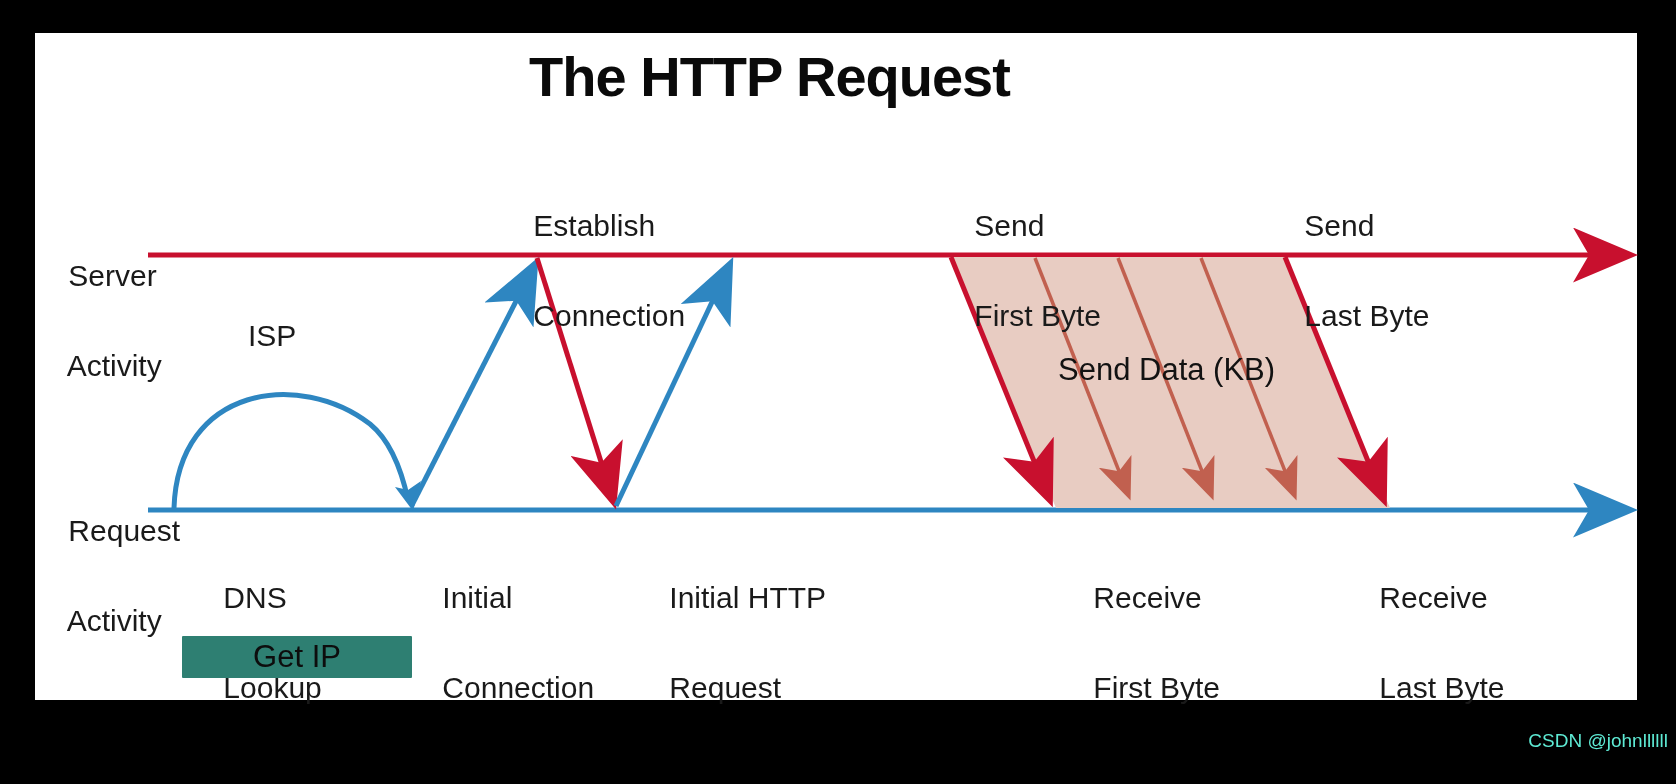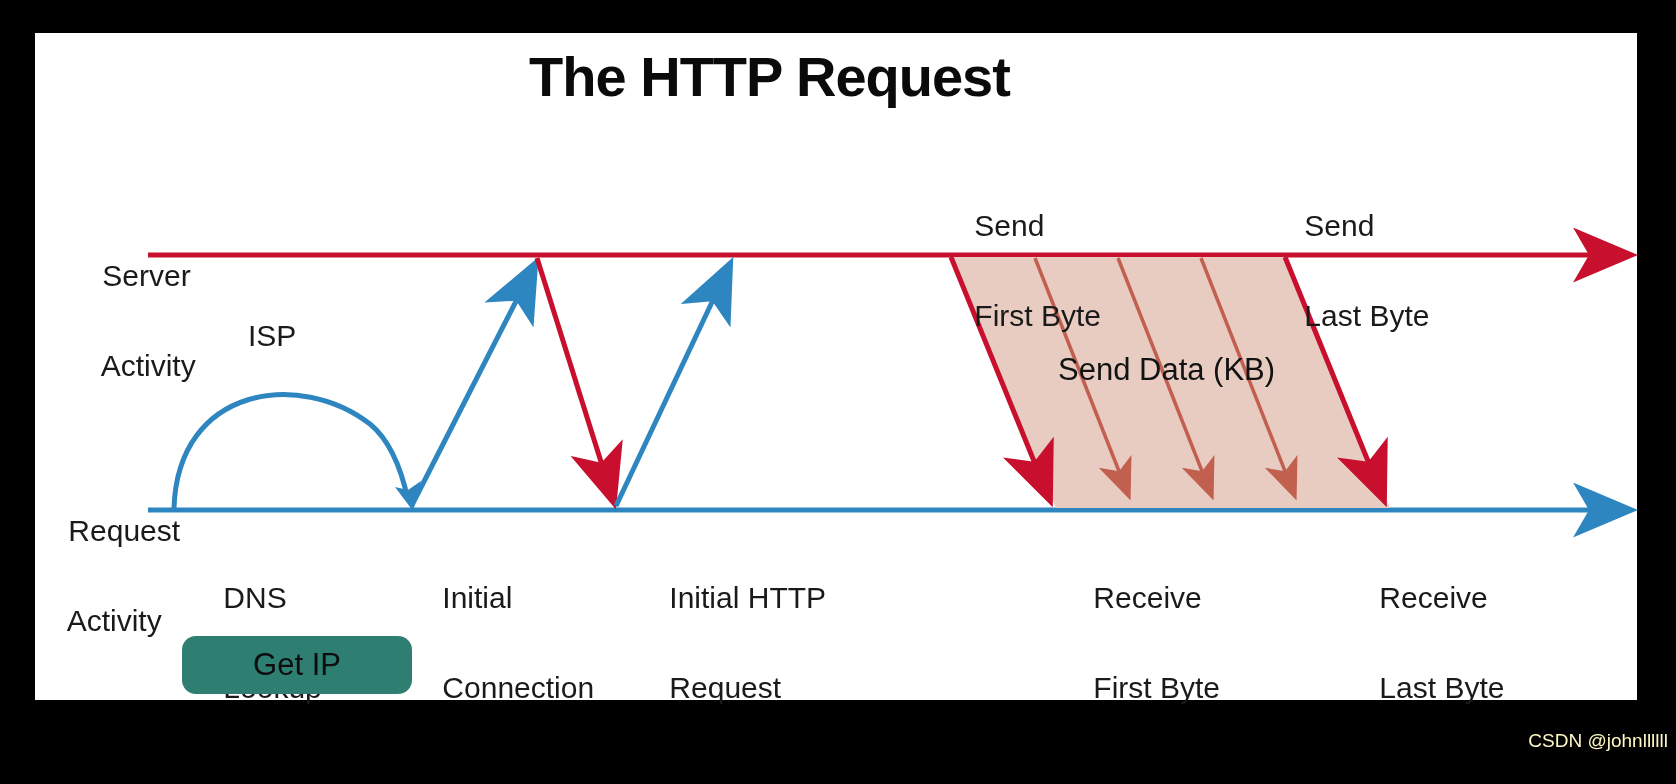--- a/index.html
+++ b/index.html
@@ -6,24 +6,24 @@
   body{width:1676px;height:784px;overflow:hidden;
        font-family:"Liberation Sans","DejaVu Sans",sans-serif;}
   #stage{position:relative;width:1676px;height:784px;background:#000;}
   #panel{position:absolute;left:35px;top:33px;width:1602px;height:667px;background:#fff;}
   #svg{position:absolute;left:0;top:0;width:1676px;height:784px;}
   .ttl{position:absolute;left:0;top:44px;width:1539px;text-align:center;
        font-size:56px;font-weight:bold;color:#0a0a0a;letter-spacing:-1px;}
   .lbl{position:absolute;color:#1a1a1a;font-size:30px;line-height:45px;white-space:pre;}
   .axlbl{position:absolute;color:#1a1a1a;font-size:30px;line-height:45px;white-space:pre;}
   .barrow{position:absolute;left:0;top:636px;width:1676px;height:62px;}
-  .bar{position:absolute;top:0;height:58px;border-radius:14px;
+  .bar{position:absolute;top:0;height:42px;border-radius:1px;
        display:flex;align-items:center;justify-content:center;
        font-size:31px;color:#0d0d0d;}
-  .wm{position:absolute;right:8px;top:730px;color:#fef9c3;font-size:19px;}
+  .wm{position:absolute;right:8px;top:730px;color:#5eead4;font-size:19px;}
   .sd{position:absolute;font-size:31px;color:#121212;white-space:nowrap;}
 </style>
 </head>
 <body>
 
 <div id="stage">
 
   <div id="panel"></div>
 
   <svg id="svg" viewBox="0 0 1676 784">
@@ -55,29 +55,33 @@
     <polygon points="951,257 1285,257 1390,508 1056,508" fill="#E8CCC2"></polygon>
     <line x1="951" y1="257" x2="1049" y2="498" stroke="#C8102E" stroke-width="5" marker-end="url(#ahRed)"></line>
     <line x1="1285" y1="257" x2="1383" y2="498" stroke="#C8102E" stroke-width="5" marker-end="url(#ahRed)"></line>
     <line x1="1035" y1="258" x2="1128" y2="494" stroke="#C1604F" stroke-width="3.5" marker-end="url(#ahRedSm)"></line>
     <line x1="1118" y1="258" x2="1211" y2="494" stroke="#C1604F" stroke-width="3.5" marker-end="url(#ahRedSm)"></line>
     <line x1="1201" y1="258" x2="1294" y2="494" stroke="#C1604F" stroke-width="3.5" marker-end="url(#ahRedSm)"></line>
   </svg>
 
   <div class="ttl">The HTTP Request</div>
 
-  <div class="axlbl" style="left:35px;top:208px;margin-left:34px;">
+  <div class="axlbl" style="left:35px;top:208px;">
     <span>Server</span><br>
     <span>Activity</span>
   </div>
   <div class="axlbl" style="left:35px;top:463px;">
     <span>Request</span><br>
     <span>Activity</span>
   </div>
 
+  <div class="lbl" style="left:500px;top:158px;">
+    <span>Establish</span><br>
+    <span>Connection</span>
+  </div>
   <div class="lbl" style="left:941px;top:158px;">
     <span>Send</span><br>
     <span>First Byte</span>
   </div>
   <div class="lbl" style="left:1271px;top:158px;">
     <span>Send</span><br>
     <span>Last Byte</span>
   </div>
 
   <div class="lbl" style="left:248px;top:313px;">ISP</div>

